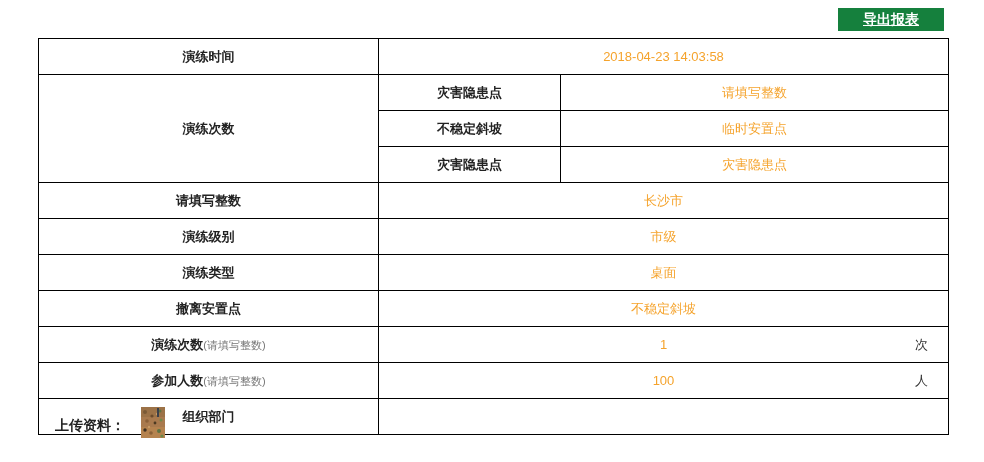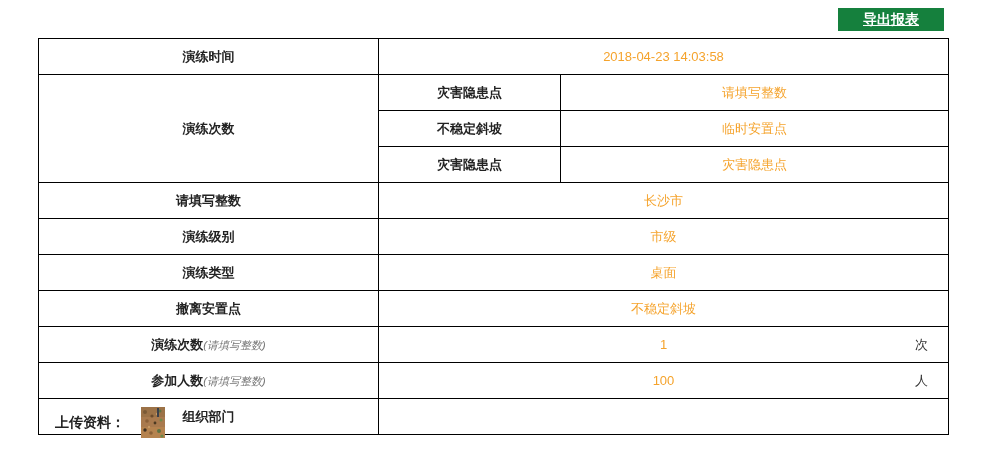--- a/index.html
+++ b/index.html
@@ -51,21 +51,20 @@
     background: #fff;
   }
   td.lbl {
     font-weight: 700;
     color: #222;
   }
   td.lbl .hint {
     font-weight: 400;
     font-size: 11px;
     color: #777;
-    font-style: italic;
   }
   td.val {
     color: #f5a32c;
     position: relative;
     margin-left: 39px;
   }
   td.val .unit {
     position: absolute;
     right: 20px;
     top: 50%;
@@ -73,21 +72,22 @@
     color: #333;
     font-weight: 400;
   }
 
   
   .upload-row {
     position: absolute;
     top: 413px;
     left: 55px;
     display: flex;
-    align-items: flex-start;
+    align-items: center;
+    font-family: Liberation Serif, serif;
   }
   .upload-label {
     font-size: 14px;
     font-weight: 700;
     color: #222;
     line-height: 18px;
   }
   .upload-thumb {
     margin-left: 16px;
     margin-top: -6px;

